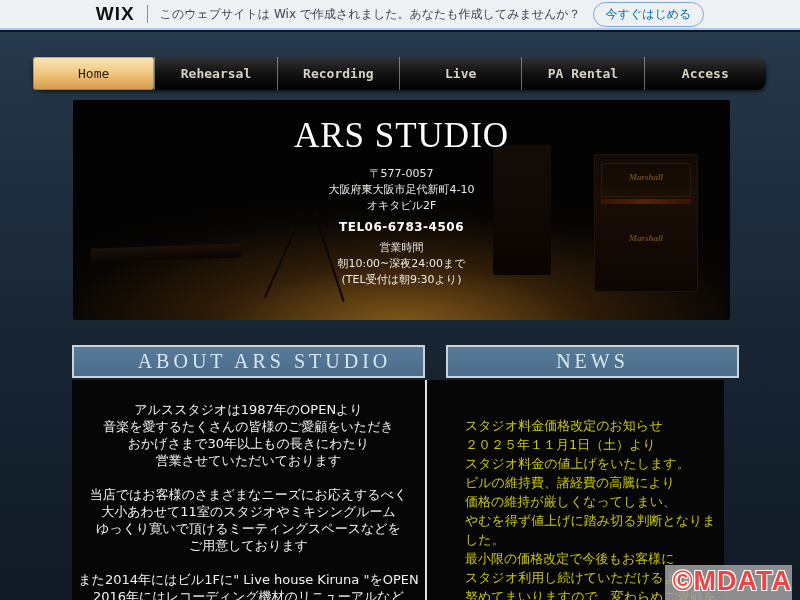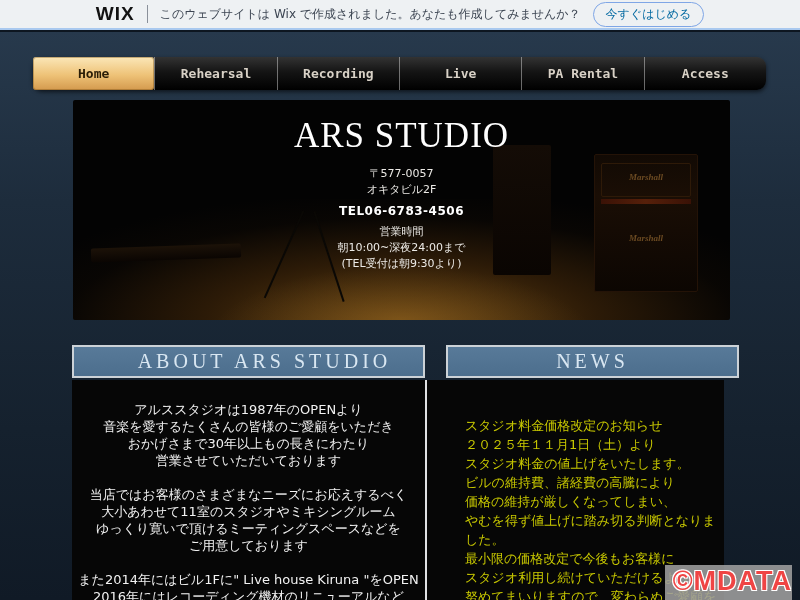--- a/index.html
+++ b/index.html
@@ -33,21 +33,21 @@
     border-radius:9px; display:flex; box-shadow:0 2px 4px rgba(0,0,0,.6);
   }
   .nav-item {
     flex:1 1 0; display:flex; align-items:center; justify-content:center;
     font-family:"DejaVu Sans Mono","Liberation Mono",monospace;
     font-size:13px; color:#d8d1c6; cursor:pointer; position:relative;font-weight:bold;
   }
   .nav-item + .nav-item { border-left:1px solid rgba(230,230,230,.45); }
   .nav-item.active {
     background:linear-gradient(180deg,#fbe7b8 0%, #eec277 55%, #d49a4e 100%);
-    color:#2a1d07; border-radius:3px; border-left:none; font-weight:bold;
+    color:#2a1d07; border-radius:3px; border-left:none; font-weight:normal;
     box-shadow:inset 0 0 0 1px rgba(120,80,20,.4);
   }
 
   
   .hero {
     position:absolute; left:73px; top:68px; width:657px; height:220px;
     background:#030303; overflow:hidden; border-radius:2px;
   }
   .hero-floor {
     position:absolute; left:-10%; bottom:-55%; width:120%; height:110%;
@@ -156,20 +156,21 @@
       <div class="amp-panel">
         <div class="marshall-logo" style="top:8px;">Marshall</div>
       </div>
       <div class="amp-strip"></div>
       <div class="marshall-logo" style="top:78px;">Marshall</div>
     </div>
 
     <div class="hero-title">ARS STUDIO</div>
     <div class="hero-info">
       <div class="hero-line">〒577-0057</div>
+      <div class="hero-line">大阪府東大阪市足代新町4-10</div>
       <div class="hero-line">オキタビル2F</div>
       <div class="hero-tel">TEL06-6783-4506</div>
       <div class="hero-line">営業時間</div>
       <div class="hero-line">朝10:00~深夜24:00まで</div>
       <div class="hero-line">(TEL受付は朝9:30より)</div>
     </div>
   </div>
 
   <div class="sec-header about">ABOUT ARS STUDIO</div>
   <div class="sec-header news">NEWS</div>

